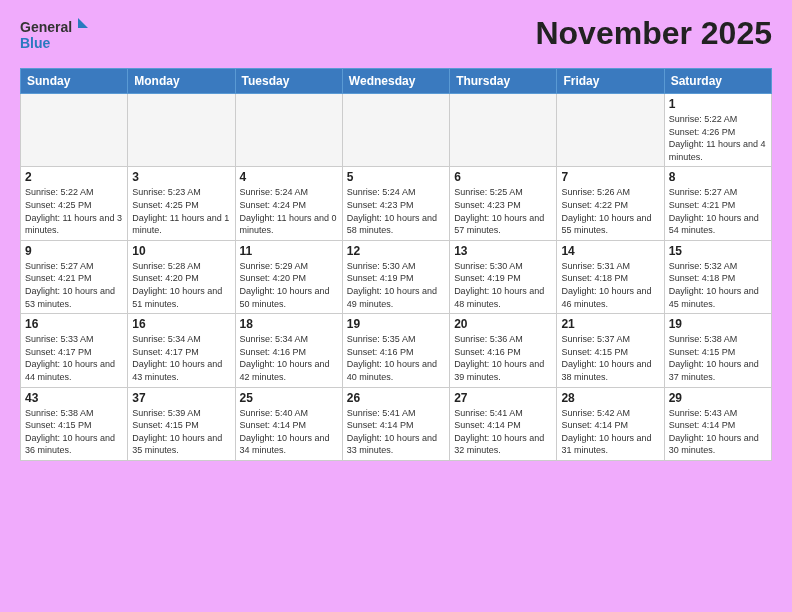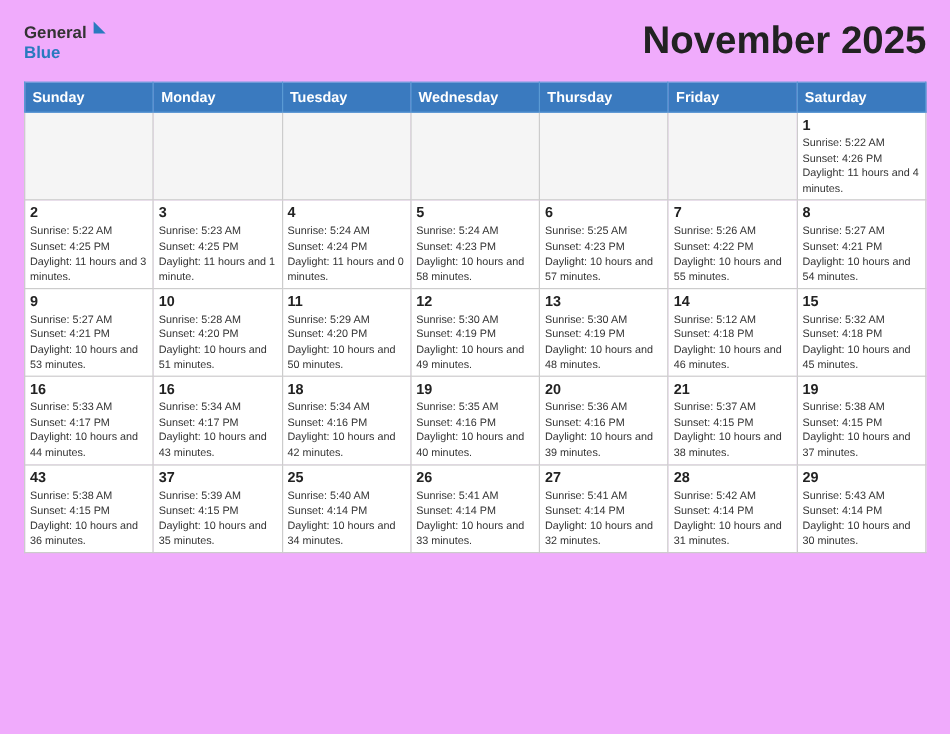--- a/index.html
+++ b/index.html
@@ -209,21 +209,21 @@
           </td>
           <td>
             <span class="day-number">13</span>
             <div class="day-info">Sunrise: 5:30 AM
 Sunset: 4:19 PM
 Daylight: 10 hours
 and 48 minutes.</div>
           </td>
           <td>
             <span class="day-number">14</span>
-            <div class="day-info">Sunrise: 5:12 AM
+            <div class="day-info">Sunrise: 5:31 AM
 Sunset: 4:18 PM
 Daylight: 10 hours
 and 46 minutes.</div>
           </td>
           <td>
             <span class="day-number">15</span>
             <div class="day-info">Sunrise: 5:32 AM
 Sunset: 4:18 PM
 Daylight: 10 hours
 and 45 minutes.</div>

